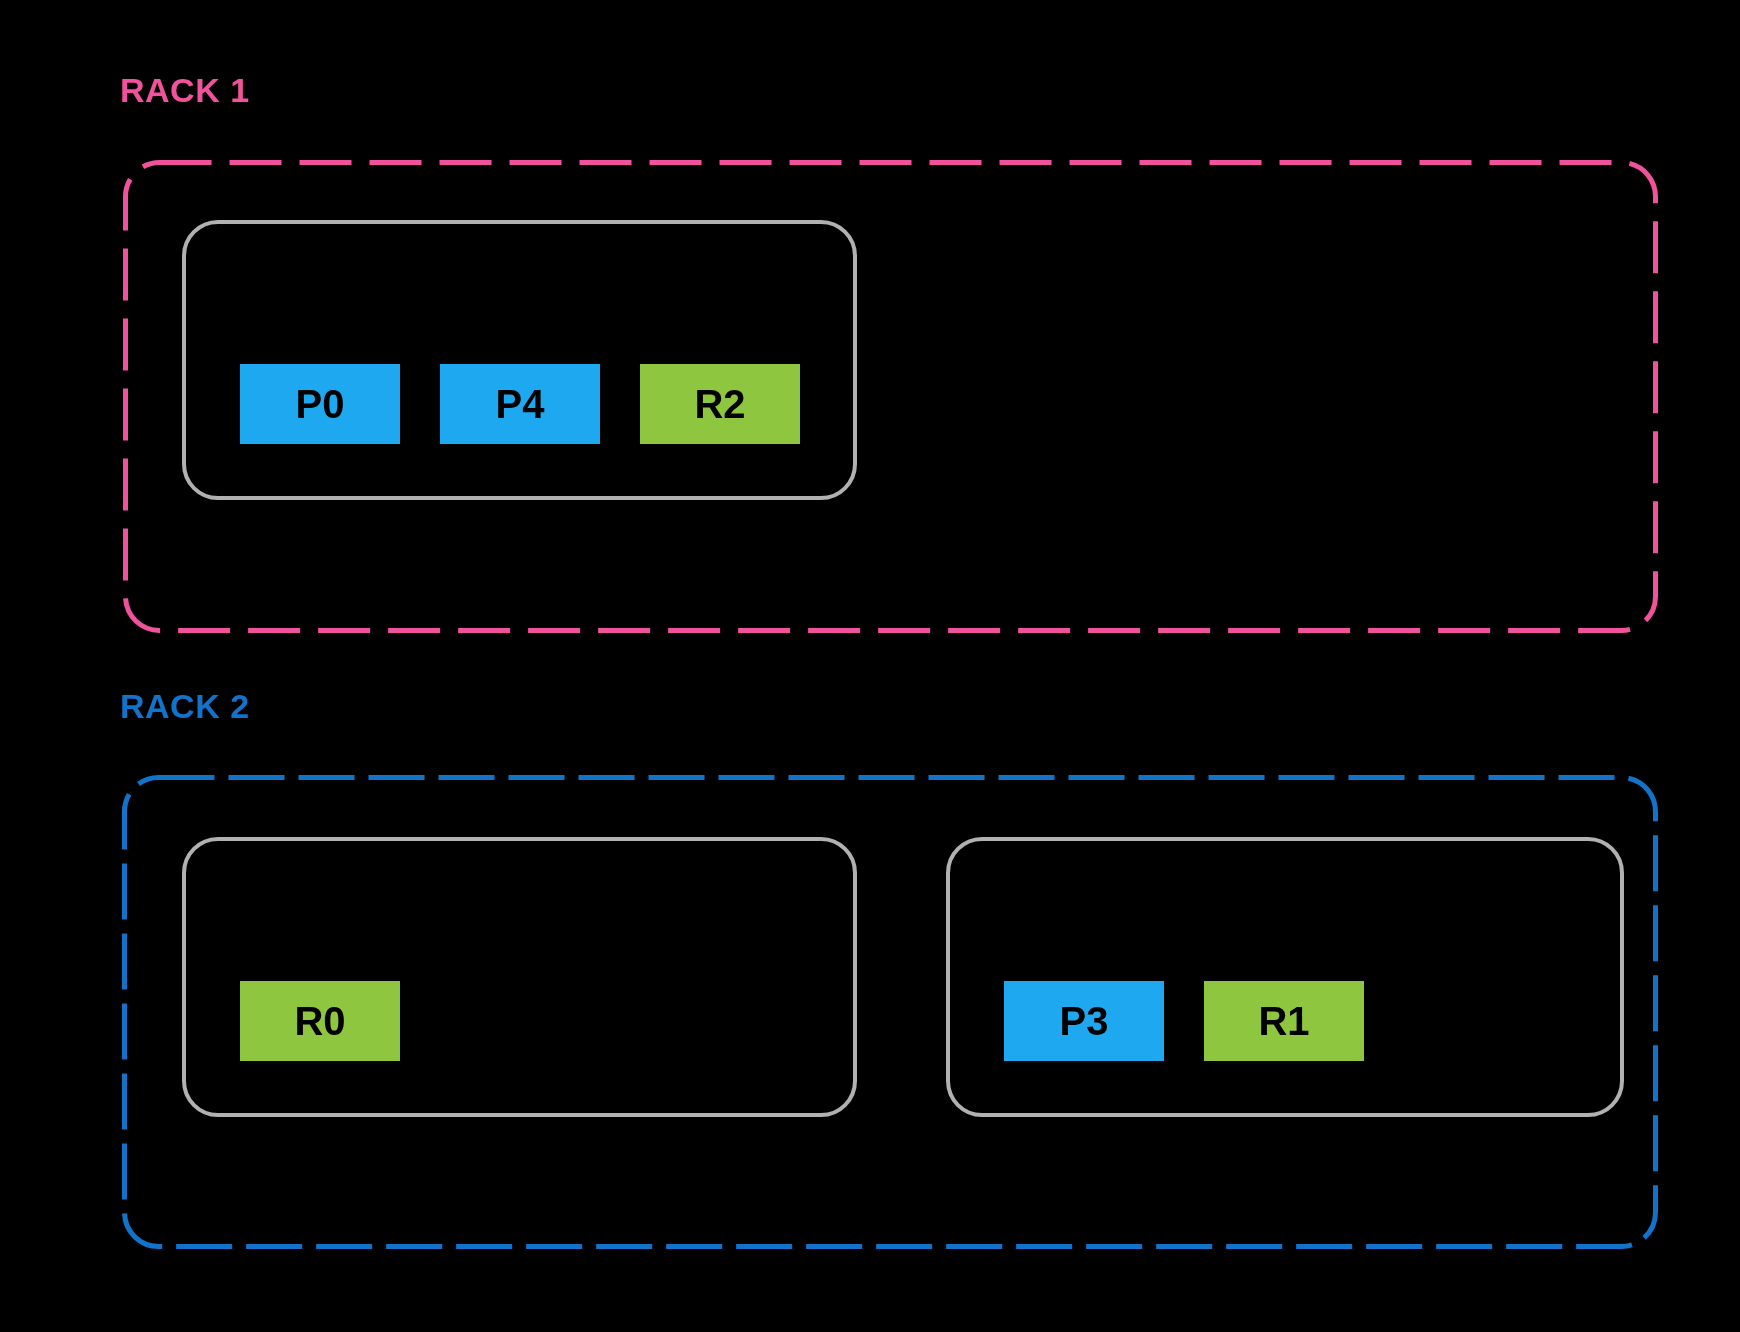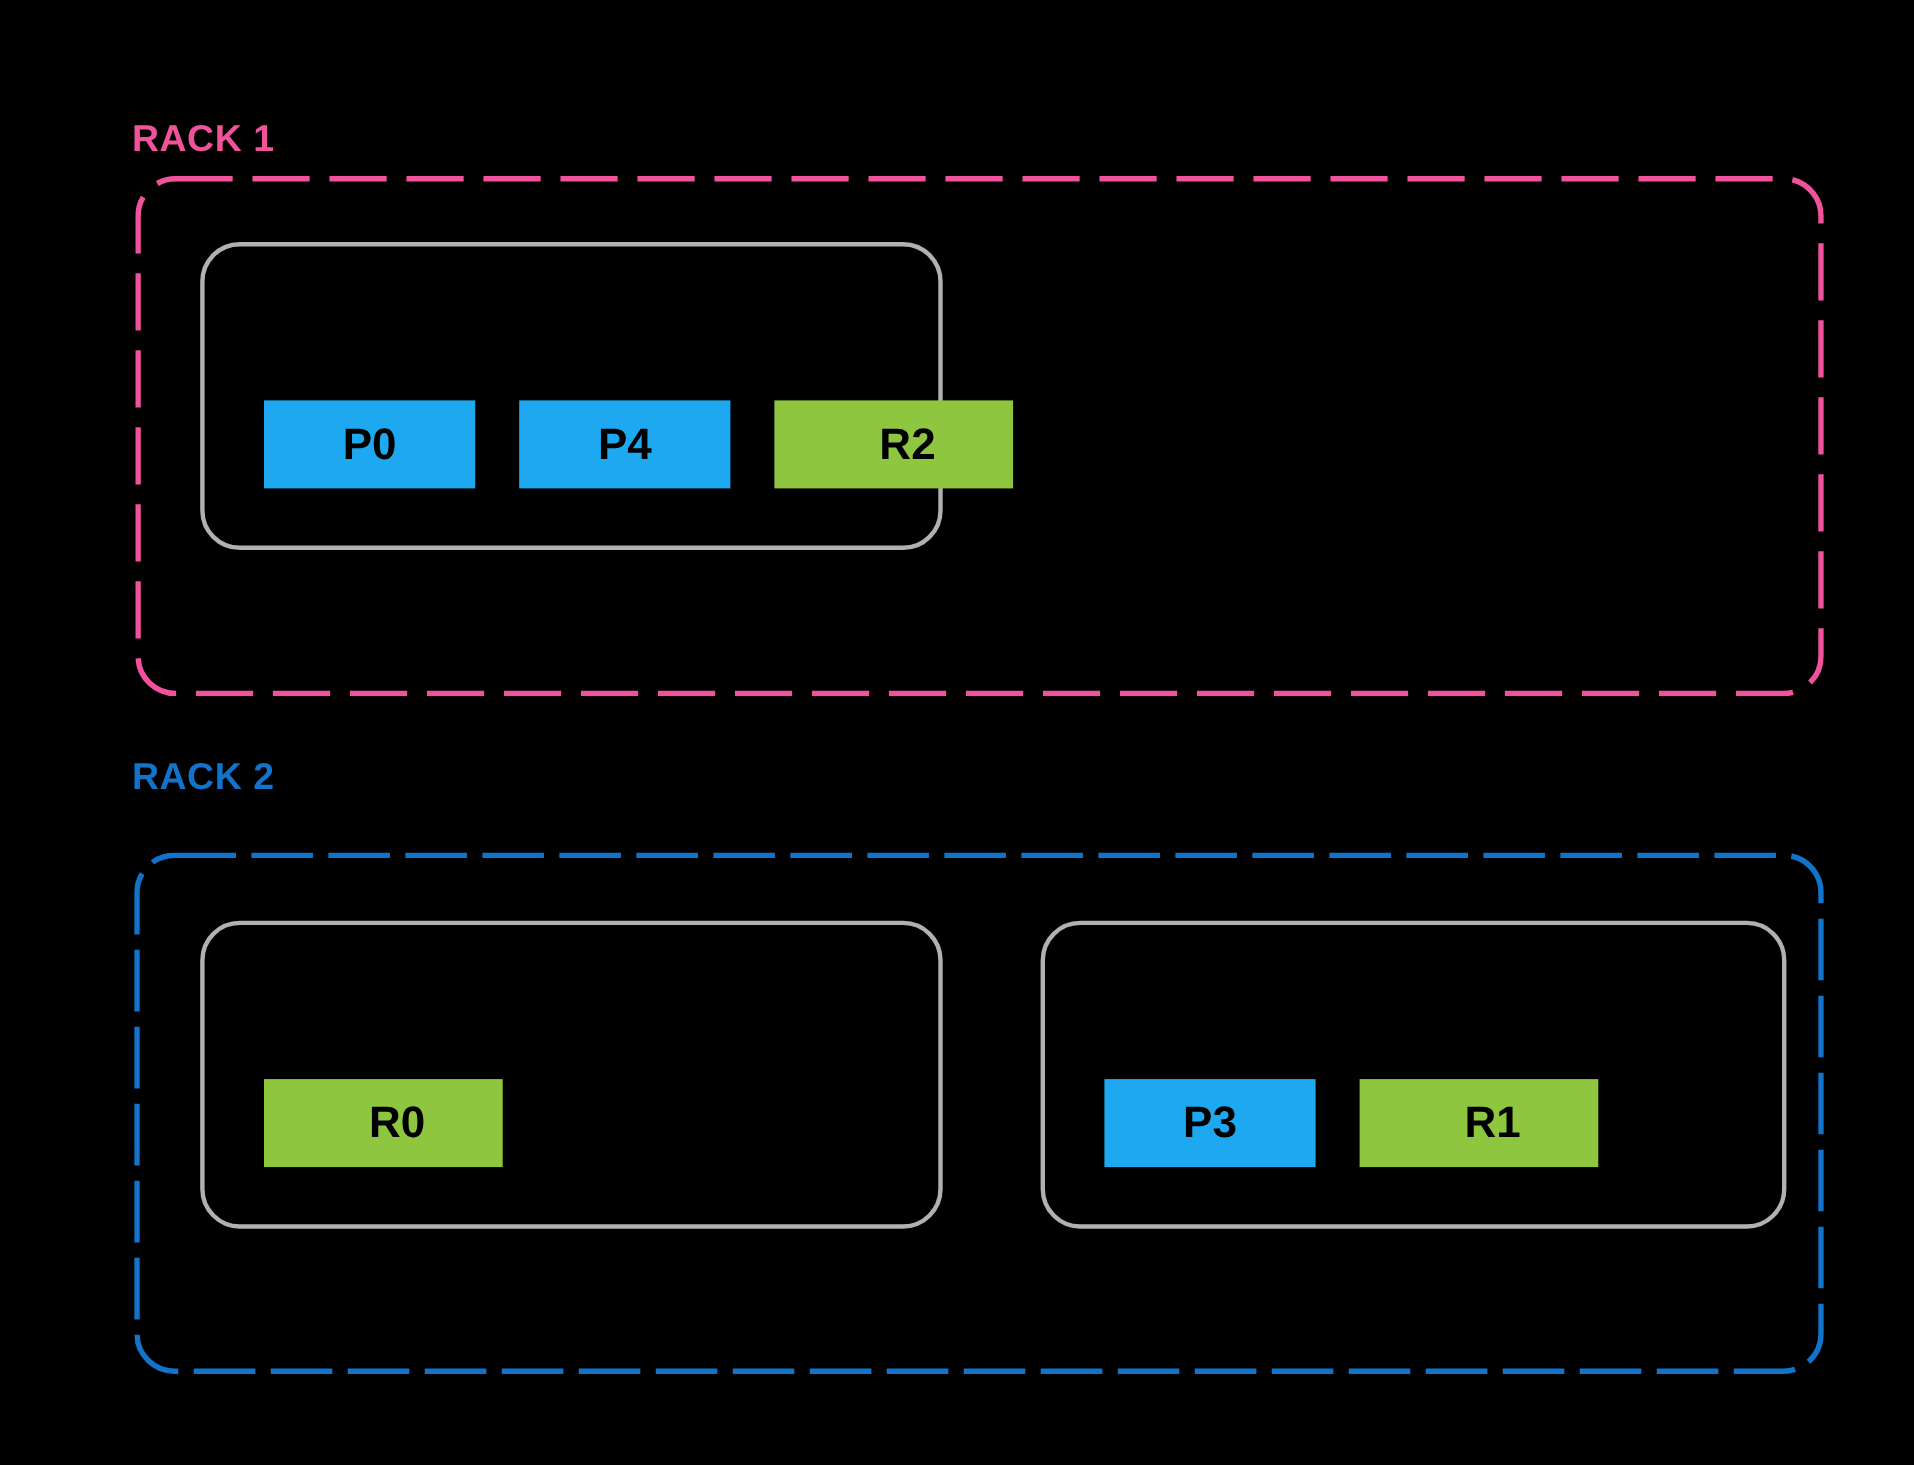--- a/index.html
+++ b/index.html
@@ -16,21 +16,21 @@
     overflow: hidden;
   }
   .rack-label {
     position: absolute;
     font-size: 34px;
     font-weight: 700;
     letter-spacing: 0.5px;
     line-height: 1.1;
     white-space: nowrap;
   }
-  .rack-label--1 { left: 120px; top: 72px;  color: var(--rack1-accent, #F0539B); margin-top: 36px; }
+  .rack-label--1 { left: 120px; top: 72px;  color: var(--rack1-accent, #F0539B); }
   .rack-label--2 { left: 120px; top: 688px; color: var(--rack2-accent, #1273CB); }
 
   .rack-box { position: absolute; }
   .rack-box--1 { left: 123px; top: 160px; width: 1535px; height: 473px; }
   .rack-box--2 { left: 122px; top: 775px; width: 1536px; height: 474px; }
 
   .rack-border-svg {
     position: absolute;
     left: 0; top: 0;
     width: 100%; height: 100%;
@@ -55,31 +55,31 @@
   .rack-box--2 .node--right { left: 800px; top: 62px; margin-left: 24px; }
 
   .slot-row {
     position: absolute;
     left: 54px;   
     top: 140px;
     display: flex;
     gap: 40px;
   }
   .slot {
-    width: 192px;
+    width: 160px;
     height: 80px;
     display: flex;
     align-items: center;
     justify-content: center;
     font-size: 40px;
     font-weight: 700;
     color: var(--box-text, #000000);
   }
   .slot--primary { background: var(--partition-blue, #1EA8F0); }
-  .slot--replica { background: var(--replica-green, #8EC63F); padding-left: 25px; }
+  .slot--replica { background: var(--replica-green, #8EC63F); }
 </style>
 </head>
 <body>
 
 <div class="canvas">
 
   <div class="rack-label rack-label--1">RACK 1</div>
 
   <div class="rack-box rack-box--1">
     <svg class="rack-border-svg stroke-rack1" viewBox="0 0 1535 473" xmlns="http://www.w3.org/2000/svg">

